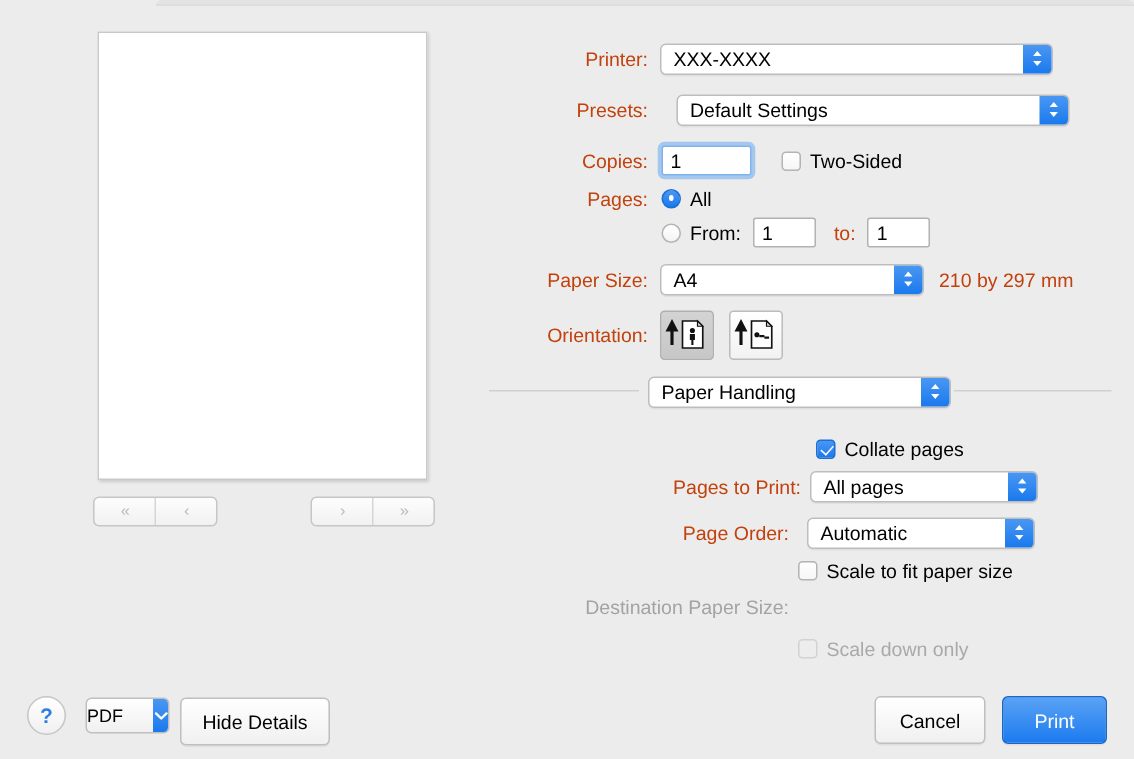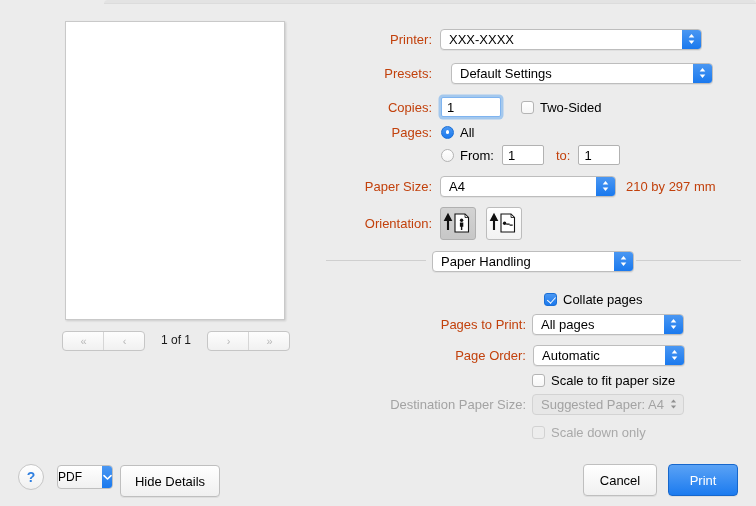--- a/index.html
+++ b/index.html
@@ -345,21 +345,20 @@
 
   <div class="window-top-edge"></div>
 
   <div class="preview-page"></div>
 
   <div class="pager">
     <div class="pager-group left">
       <div class="pager-btn">«</div>
       <div class="pager-btn">‹</div>
     </div>
-    <div class="pager-label">1 of 1</div>
     <div class="pager-group right">
       <div class="pager-btn">›</div>
       <div class="pager-btn">»</div>
     </div>
   </div>
 
   <div class="settings">
 
     <div class="row" style="left:0; top:14px; width:410px;">
       <div class="lbl" style="width:96px;">Printer:</div>
@@ -466,65 +465,56 @@
     </div>
 
     <div class="row" style="left:12px; top:274px; width:410px;">
       <div class="lbl" style="width:190px;"></div>
       <div class="cb-wrap" style="margin-left:6px;">
         <div class="cb checked"></div>
         <div class="cb-label">Collate pages</div>
       </div>
     </div>
 
-    <div class="row" style="left:0; top:299px; width:410px;">
+    <div class="row" style="left:8px; top:299px; width:410px;">
       <div class="lbl" style="width:190px;">Pages to Print:</div>
       <div class="popup" style="width:152px; margin-left:6px;">
         <div class="ptext">All pages</div>
         <div class="stepper">
           <svg width="9" height="14" viewBox="0 0 9 14">
               <path d="M4.5 2 L7.3 5.4 L1.7 5.4 Z" fill="#fff"></path>
               <path d="M4.5 12 L1.7 8.6 L7.3 8.6 Z" fill="#fff"></path>
             </svg>
         </div>
       </div>
     </div>
 
     <div class="row" style="left:0; top:330px; width:410px;">
       <div class="lbl" style="width:190px;">Page Order:</div>
-      <div class="popup" style="width:152px; margin-left:7px;">
+      <div class="popup" style="width:152px; margin-left:12px;">
         <div class="ptext">Automatic</div>
         <div class="stepper">
           <svg width="9" height="14" viewBox="0 0 9 14">
               <path d="M4.5 2 L7.3 5.4 L1.7 5.4 Z" fill="#fff"></path>
               <path d="M4.5 12 L1.7 8.6 L7.3 8.6 Z" fill="#fff"></path>
             </svg>
         </div>
       </div>
     </div>
 
     <div class="row" style="left:0; top:355px; width:410px;">
       <div class="lbl" style="width:190px;"></div>
       <div class="cb-wrap" style="margin-left:6px;">
         <div class="cb"></div>
         <div class="cb-label">Scale to fit paper size</div>
       </div>
     </div>
 
     <div class="row" style="left:0; top:379px; width:410px;">
       <div class="lbl dim" style="width:190px;">Destination Paper Size:</div>
-      <div class="popup disabled" style="width:152px; margin-left:6px;">
-        <div class="ptext">Suggested Paper: A4</div>
-        <div class="stepper">
-          <svg width="9" height="14" viewBox="0 0 9 14">
-              <path d="M4.5 2.4 L7.1 5.6 L1.9 5.6 Z" fill="#8f8f8f"></path>
-              <path d="M4.5 11.6 L1.9 8.4 L7.1 8.4 Z" fill="#8f8f8f"></path>
-            </svg>
-        </div>
-      </div>
     </div>
 
     <div class="row" style="left:0; top:407px; width:410px;">
       <div class="lbl" style="width:190px;"></div>
       <div class="cb-wrap" style="margin-left:6px;">
         <div class="cb disabled"></div>
         <div class="cb-label dim">Scale down only</div>
       </div>
     </div>
 

